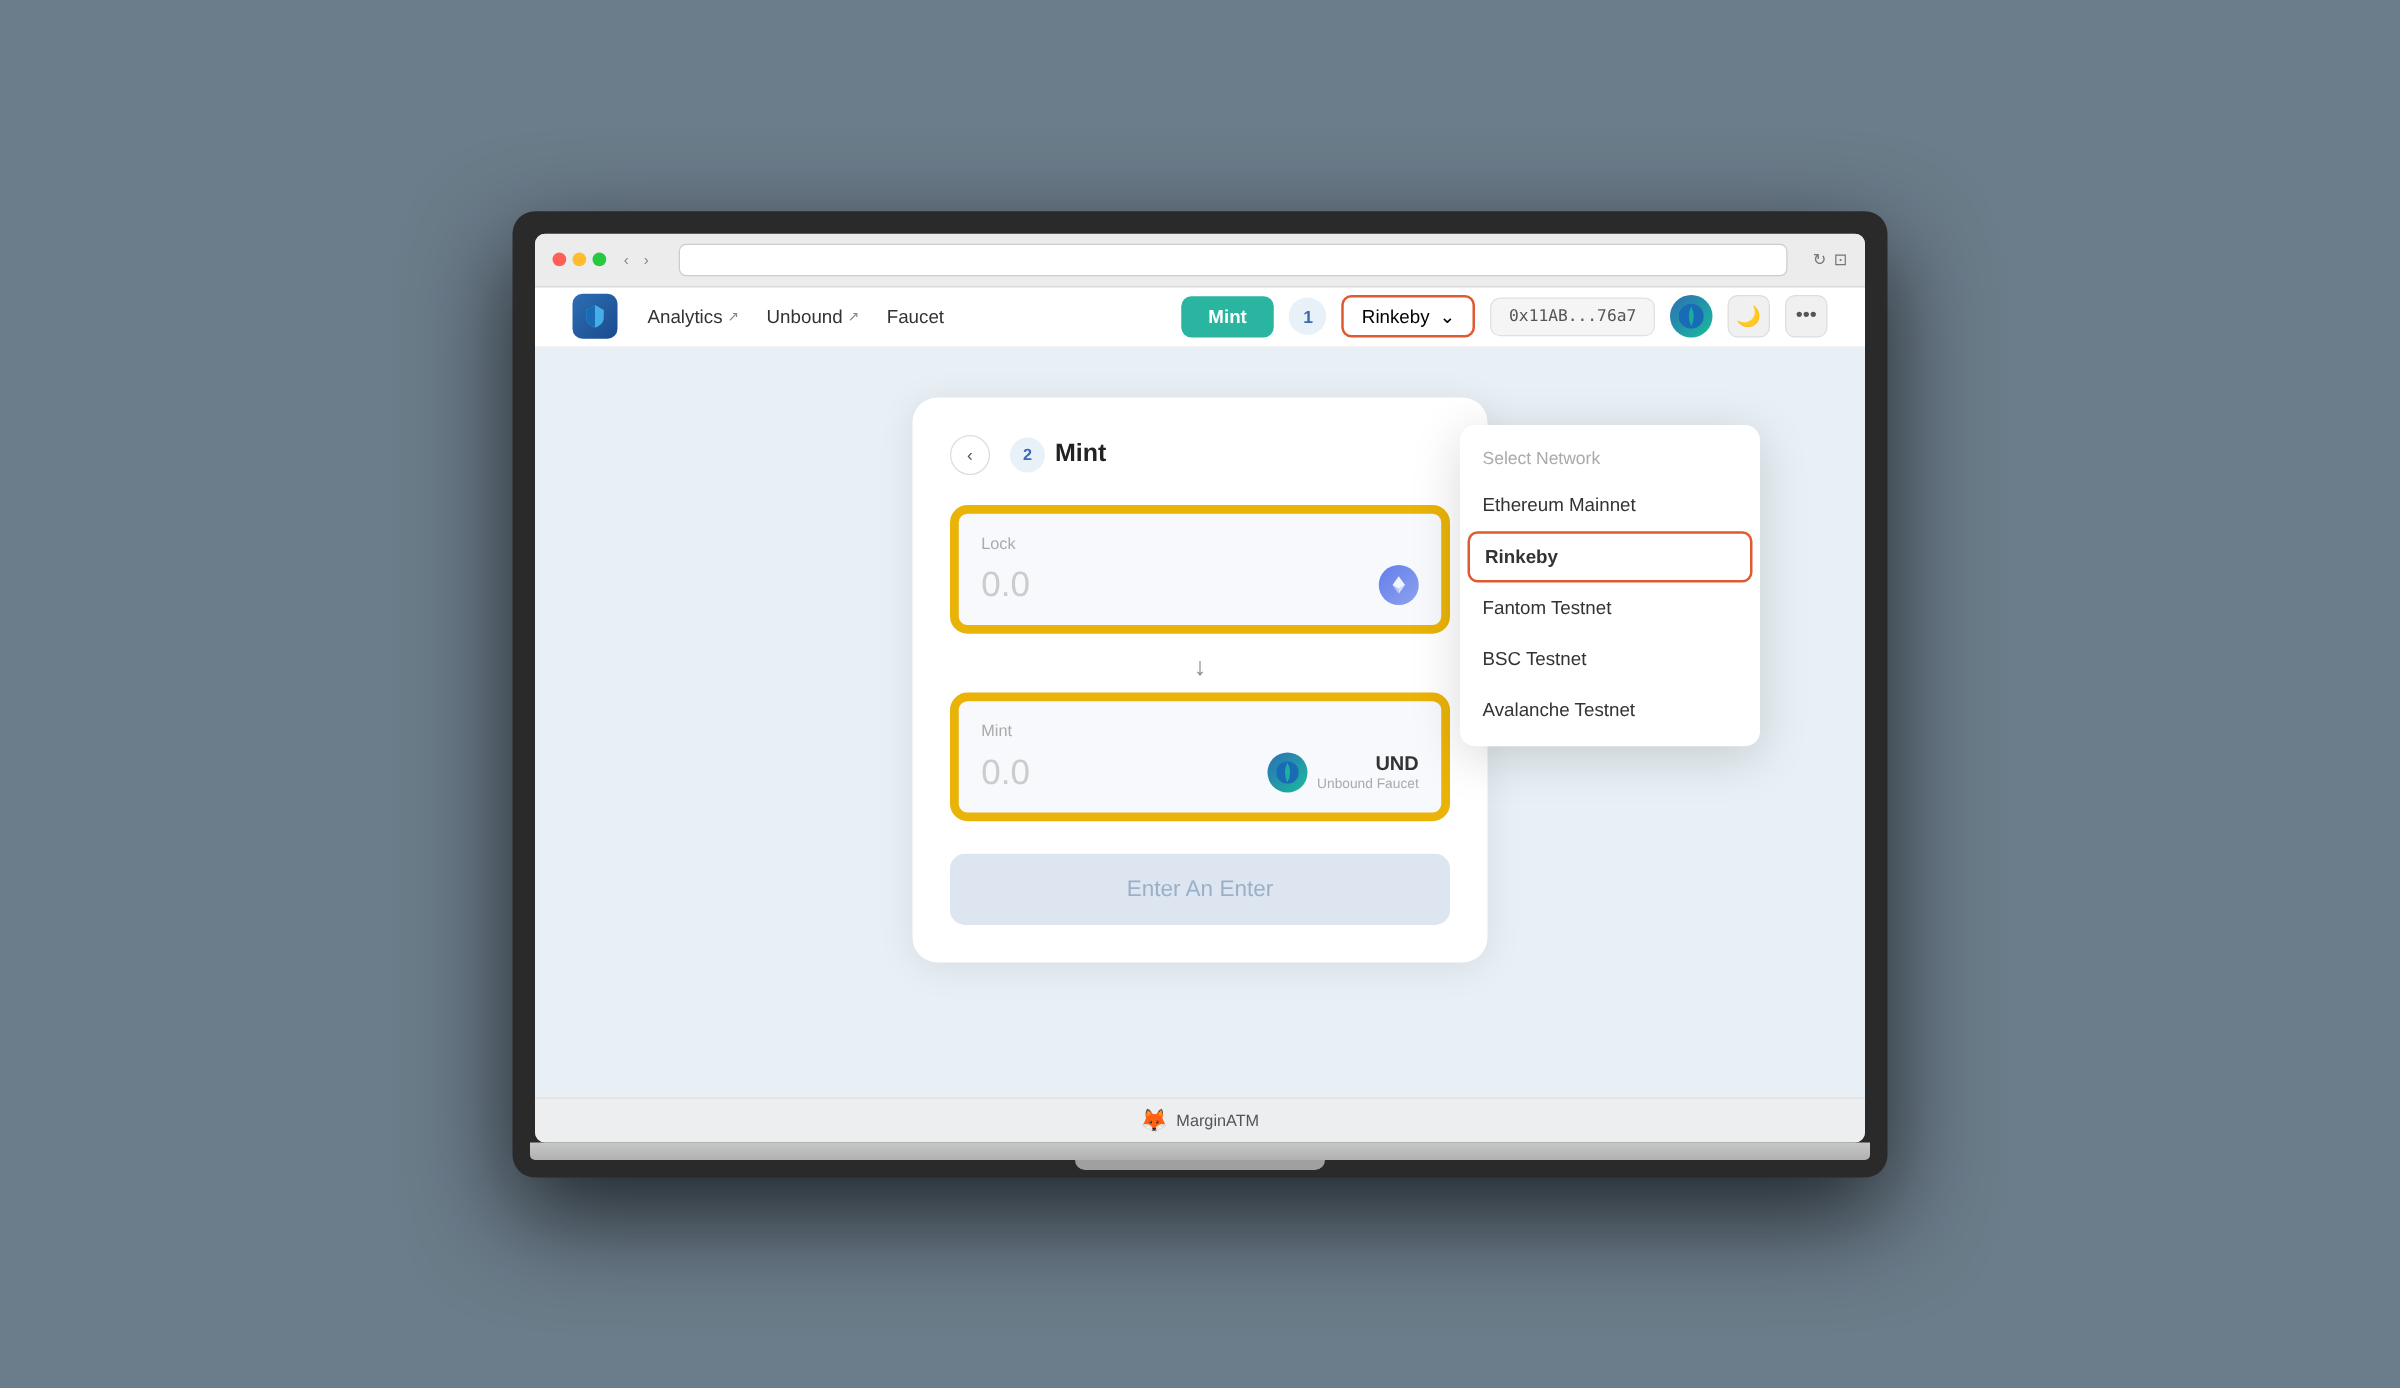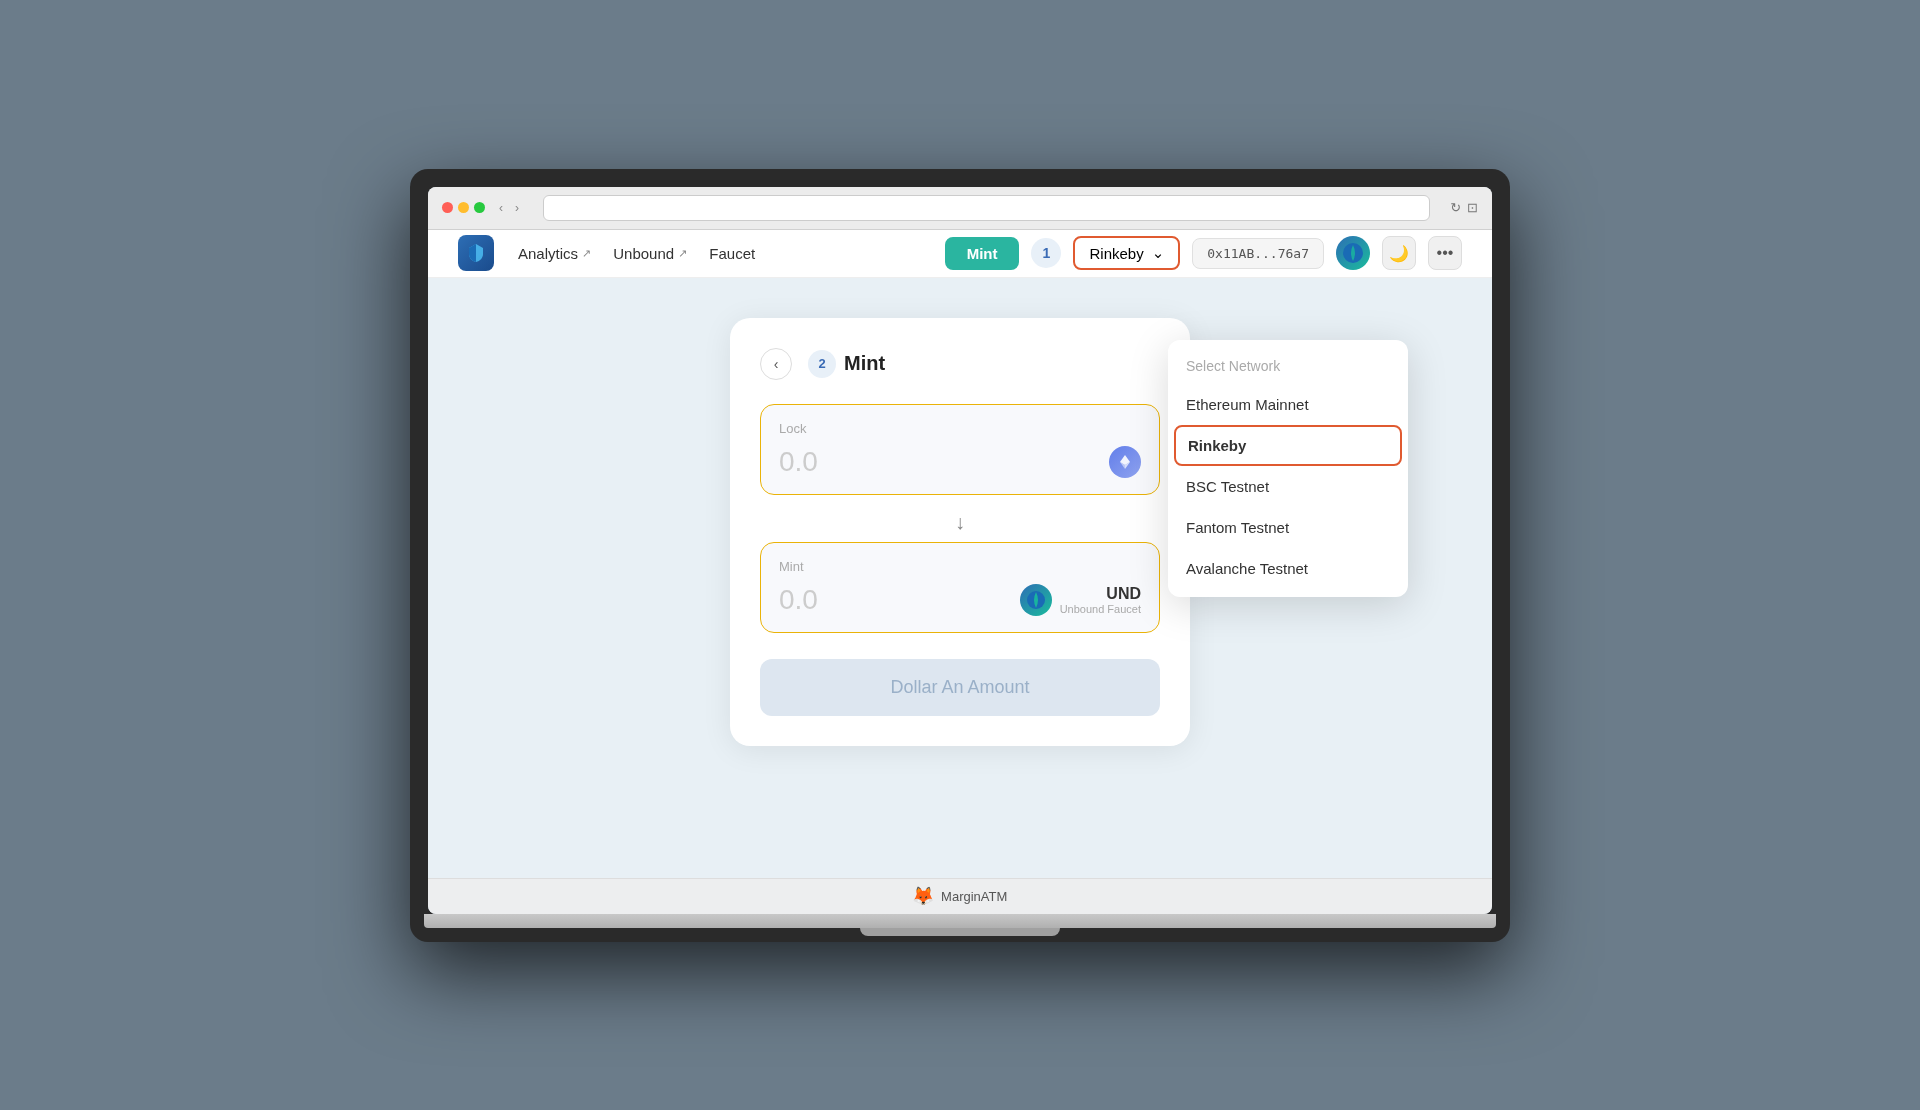--- a/index.html
+++ b/index.html
@@ -263,21 +263,21 @@
     }
     .card-title {
       font-size: 20px;
       font-weight: 700;
       color: #222;
     }
 
     
     .token-box {
       background: #f8f9fc;
-      border: 1px solid #eab308;
+      border: 7px solid #eab308;
       border-radius: 14px;
       padding: 16px 18px;
       margin-bottom: 16px;
     }
     .token-box-label {
       font-size: 13px;
       color: #aaa;
       margin-bottom: 10px;
     }
     .token-box-row {
@@ -549,37 +549,37 @@
               </div>
               <div class="und-info">
                 <span class="und-symbol">UND</span>
                 <span class="und-name">Unbound Faucet</span>
               </div>
             </div>
           </div>
         </div>
 
         
-        <button class="enter-amount-btn">Dollar An Amount</button>
+        <button class="enter-amount-btn">Enter An Enter</button>
       </div>
 
       <div class="network-dropdown">
         <div class="dropdown-header">Select Network</div>
 
         <div class="dropdown-item">
           <span>Ethereum Mainnet</span>
         </div>
         <div class="dropdown-item selected">
           <span>Rinkeby</span>
         </div>
         <div class="dropdown-item">
+          <span>Fantom Testnet</span>
+        </div>
+        <div class="dropdown-item">
           <span>BSC Testnet</span>
-        </div>
-        <div class="dropdown-item">
-          <span>Fantom Testnet</span>
         </div>
         <div class="dropdown-item">
           <span>Avalanche Testnet</span>
         </div>
       </div>
 
     </div>
 
     <div class="taskbar">
       <span class="taskbar-icon">🦊</span>

